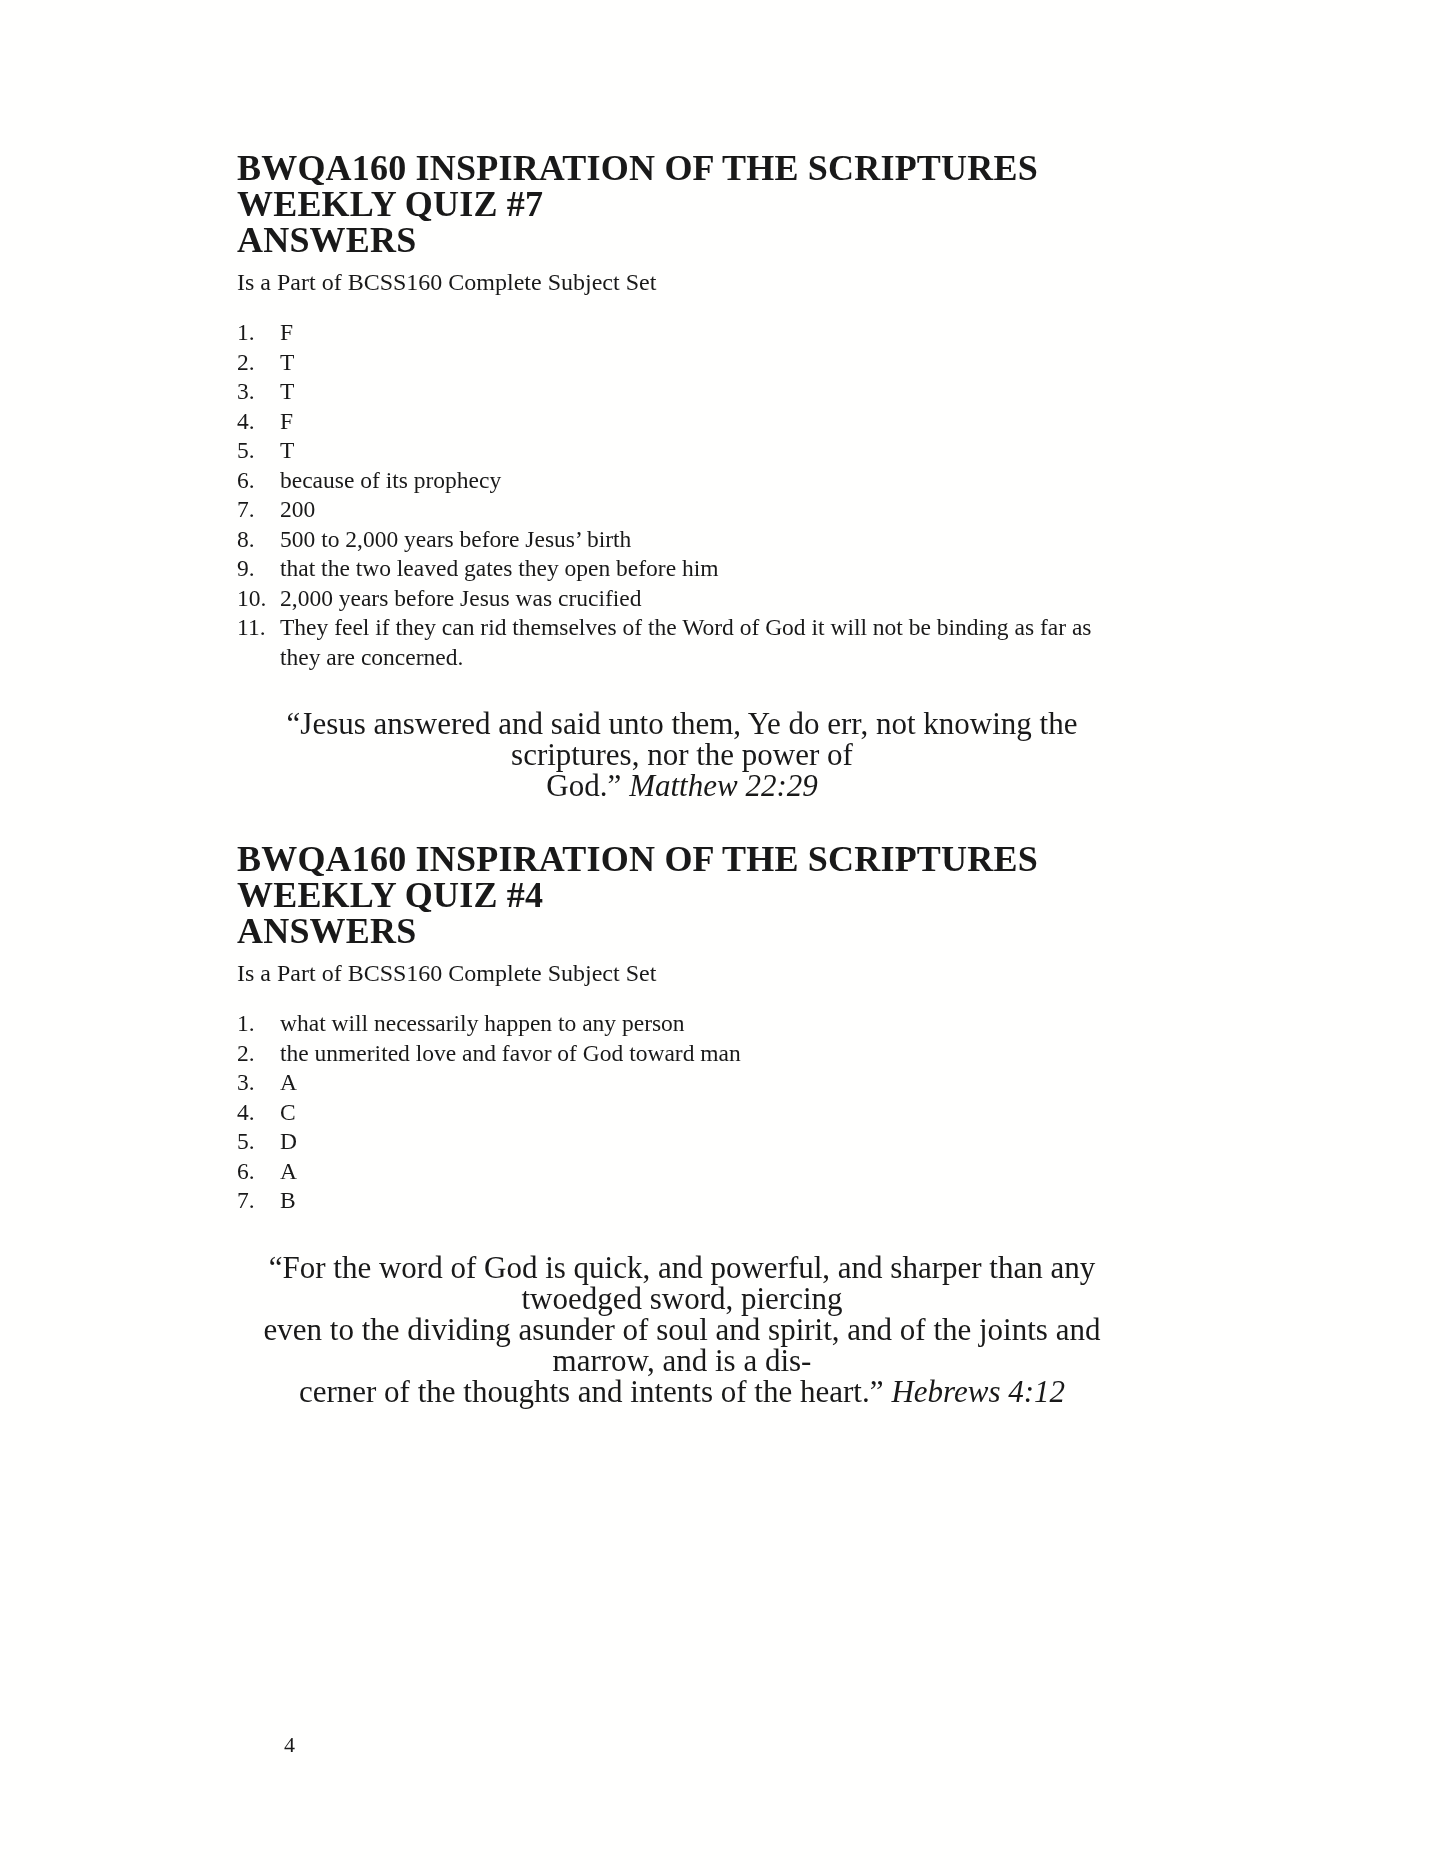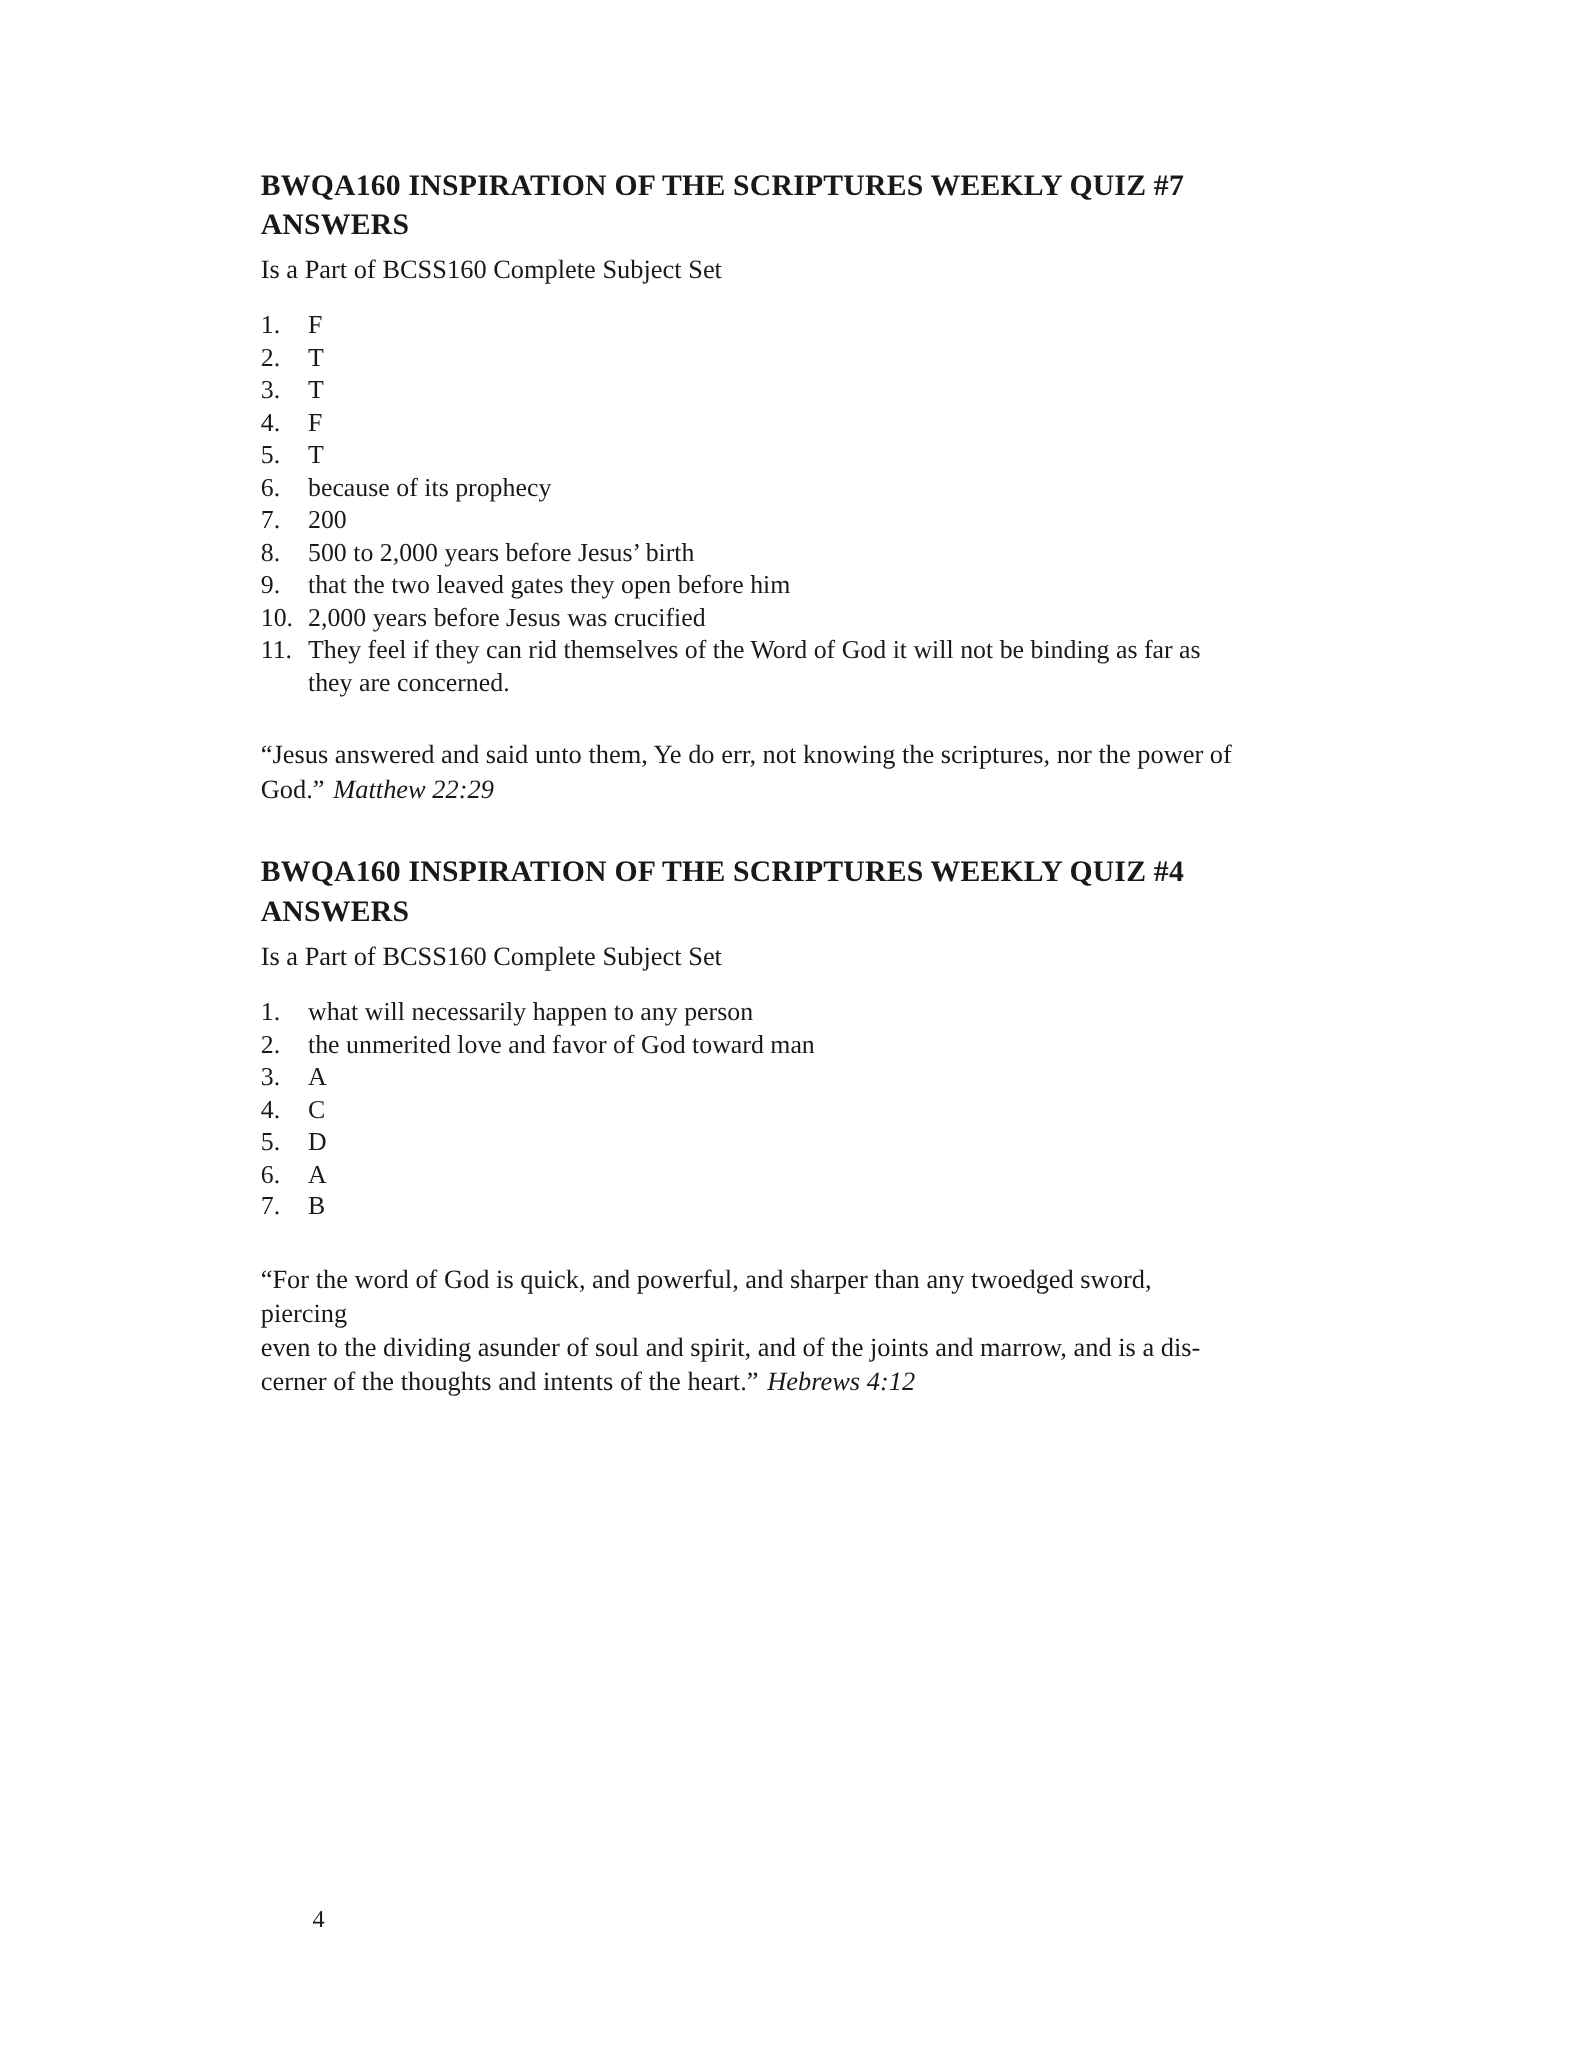--- a/index.html
+++ b/index.html
@@ -17,21 +17,21 @@
     overflow: hidden;
   }
   .content {
     position: absolute;
     left: 237px;
     top: 150px;
     width: 890px;
   }
   .quiz-title {
     margin: 0;
-    font-size: 27px;
+    font-size: 36px;
     line-height: 36px;
     font-weight: bold;
     letter-spacing: 0.2px;
   }
   .quiz-title .title-line { display: block; }
   .subtitle {
     margin: 12px 0 0 0;
     font-size: 24px;
     line-height: 24px;
   }
@@ -40,22 +40,23 @@
     padding: 0;
     font-size: 23.5px;
     line-height: 29.5px;
     list-style: none;
   }
   .answer-row { display: flex; }
   .answer-num { flex: 0 0 43px; width: 43px; }
   .answer-text { flex: 1; }
   .quote {
     margin: 36px 0 0 0;
-    font-size: 24px;
+    font-size: 31px;
     line-height: 31px;
+    text-align: center;
   }
   .qline { display: block; }
   .quote .ref {
     font-style: italic;
     margin-left: 8px;
   }
   .quiz-section-2 { margin-top: 40px; }
   .page-number {
     position: absolute;
     left: 284px;

